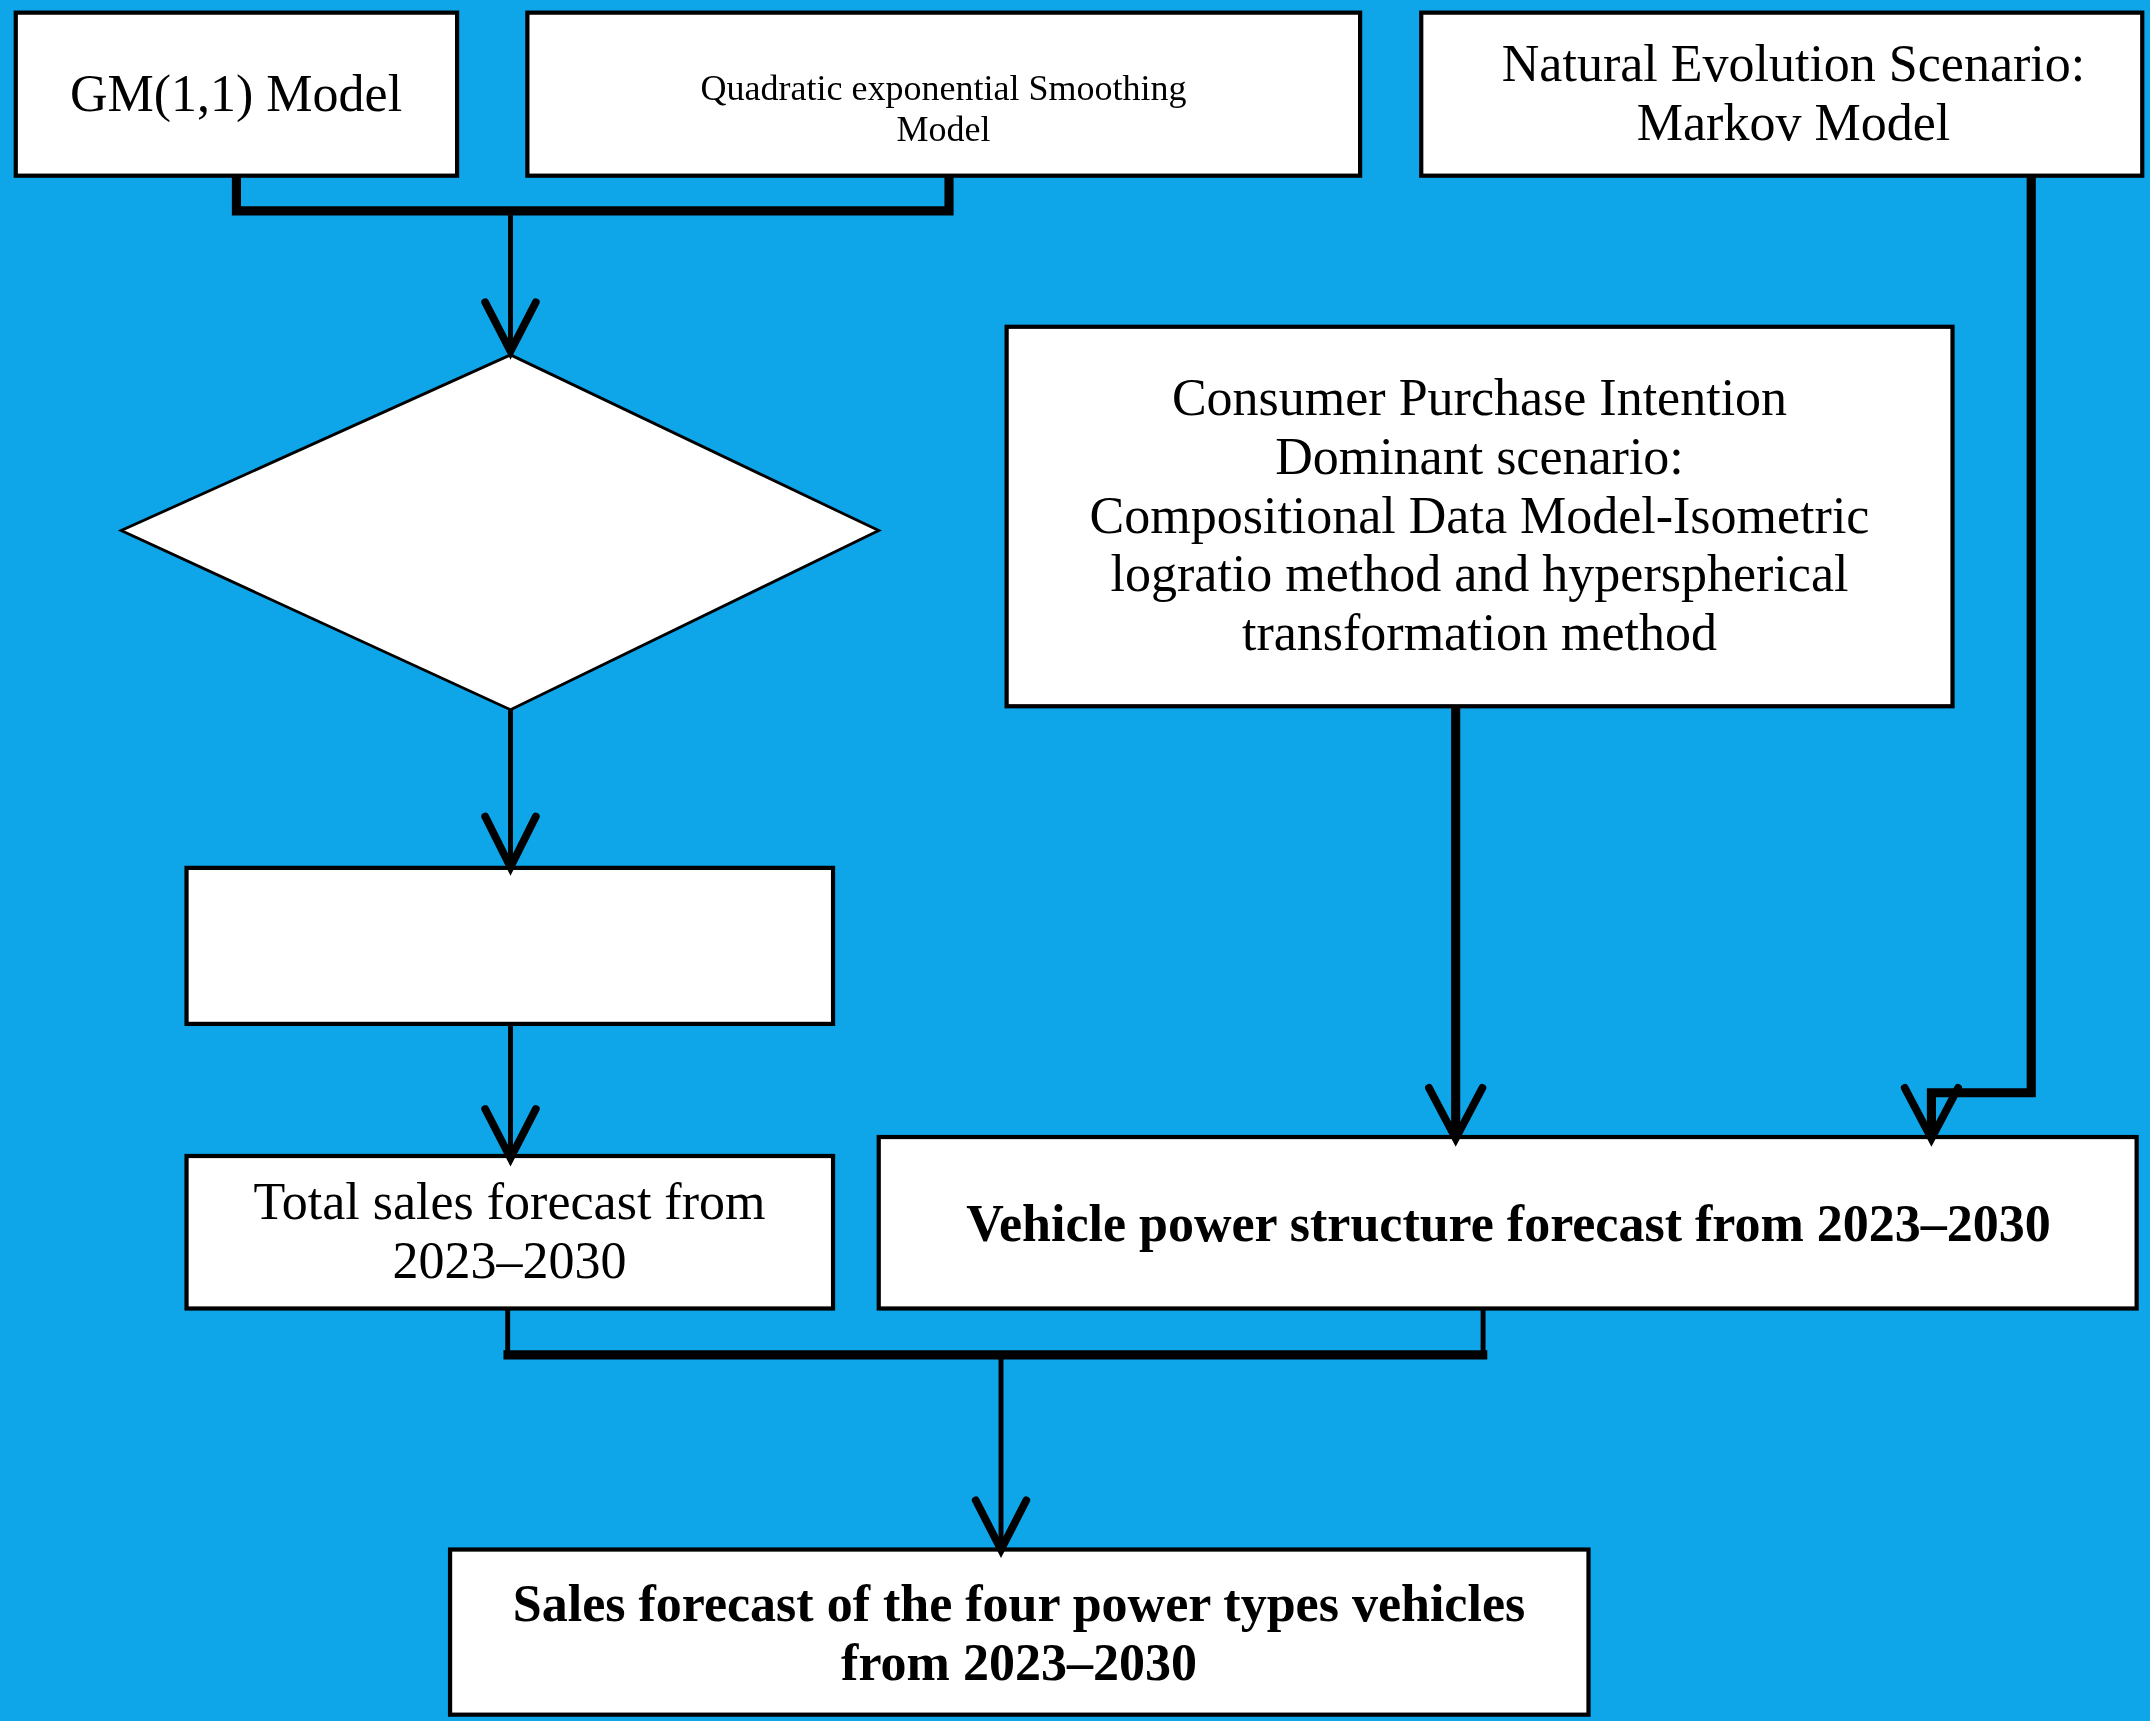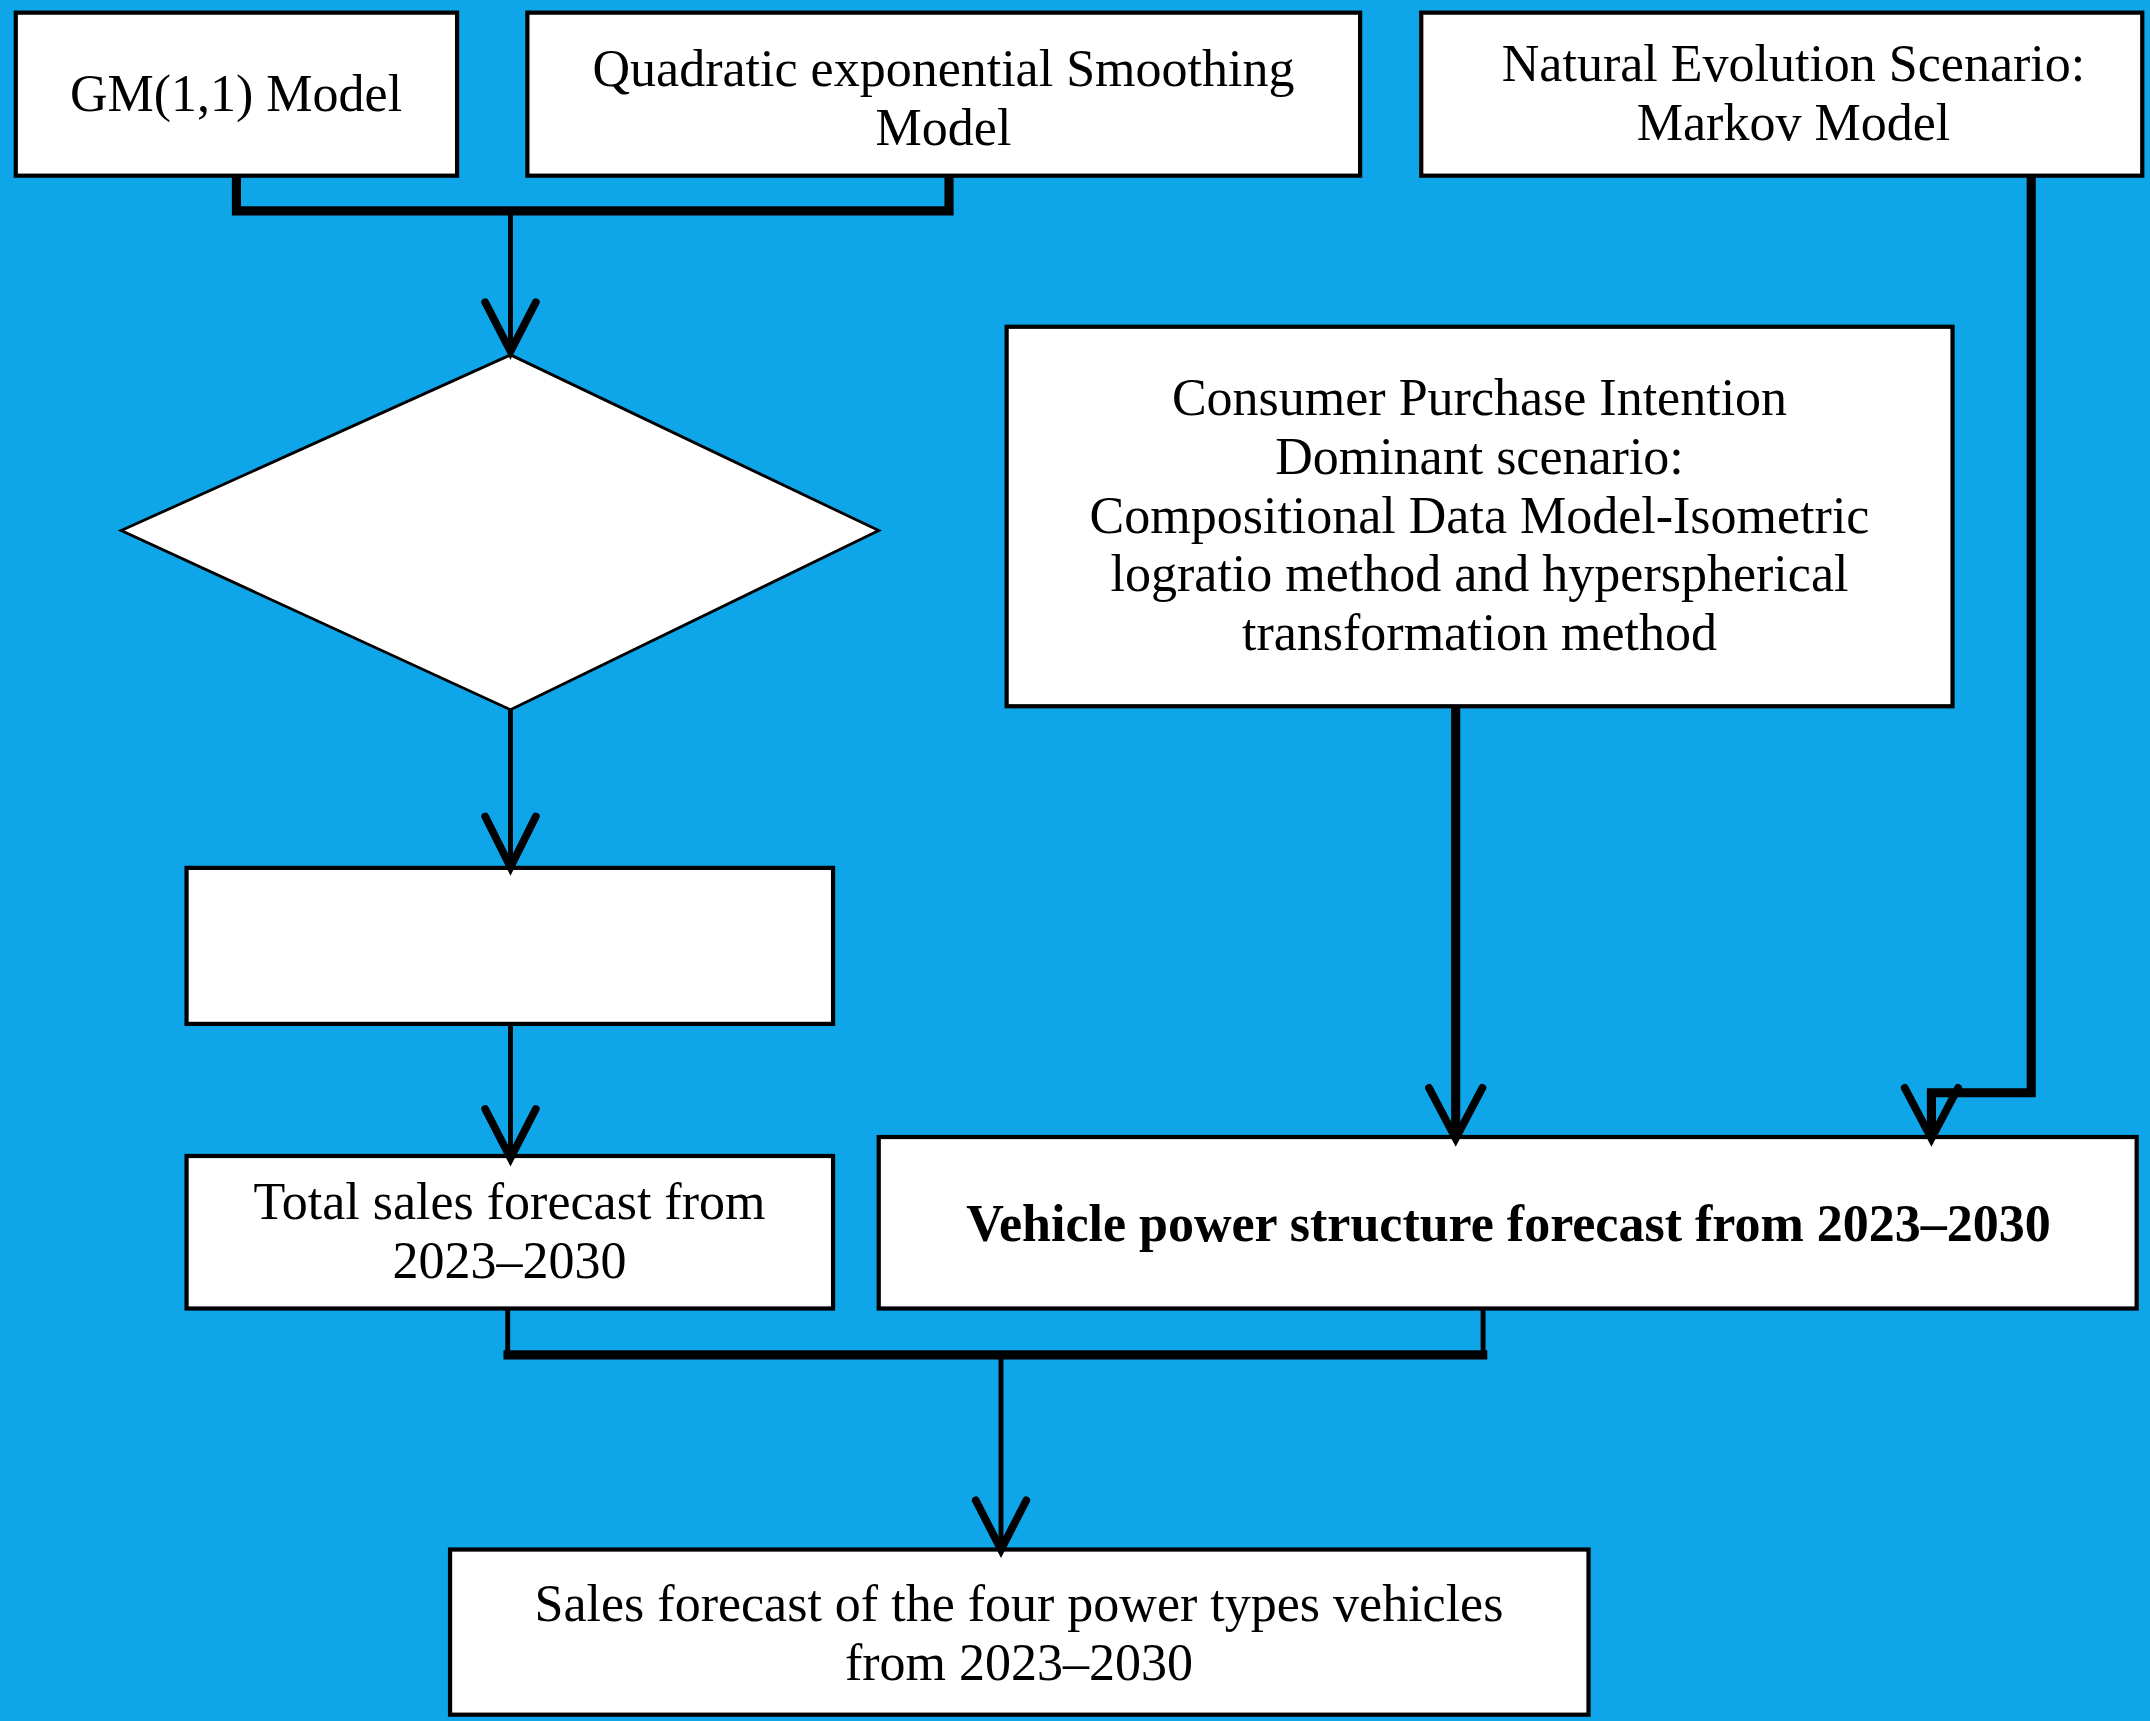--- a/index.html
+++ b/index.html
@@ -42,28 +42,28 @@
     color: #000000;
     font-family: "Liberation Serif", "DejaVu Serif", serif;
     line-height: 1.13;
     white-space: pre-line;
     pointer-events: none;
     display: flex;
     align-items: center;
     justify-content: center;
   }
   .lbl-gm        { left: 15.5px;   top: 12.7px;   width: 441px;  height: 163px; font-size: 52px; }
-  .lbl-quad      { left: 527px;  top: 17px;   width: 833px; height: 163px; font-size: 52px; }
+  .lbl-quad      { left: 527px;  top: 27px;   width: 833px; height: 163px; font-size: 36px; }
   .lbl-markov    { left: 1421px; top: 12.7px;   width: 721px; height: 163px; font-size: 52px; margin-left: 12px; }
   .lbl-diamond   { left: 67px;   top: 443px;  width: 886px; height: 176px; font-size: 52px; }
   .lbl-consumer  { left: 1019px; top: 337px;  width: 921px; height: 358px; font-size: 52px; }
   .lbl-optim     { left: 186px;  top: 877px; width: 647px;  height: 141px; font-size: 52px; }
   .lbl-total     { left: 186px;  top: 1161px; width: 647px;  height: 141px; font-size: 52px; }
   .lbl-vehicle   { left: 880px; top: 1139px; width: 1257px; height: 170px; font-size: 52px; font-weight: bold; }
-  .lbl-sales     { left: 451px;  top: 1557px; width: 1136px; height: 153px; font-size: 52px; }
+  .lbl-sales     { left: 451px;  top: 1557px; width: 1136px; height: 153px; font-size: 52px; font-weight: bold; }
 </style>
 </head>
 <body>
 
 <div id="canvas">
 
   <svg class="flow" viewBox="0 0 3060 2449" xmlns="http://www.w3.org/2000/svg">
 
     <rect class="node-shape box-shape" x="22" y="18" width="628" height="232"></rect>
     <rect class="node-shape box-shape" x="750" y="18" width="1185" height="232"></rect>

